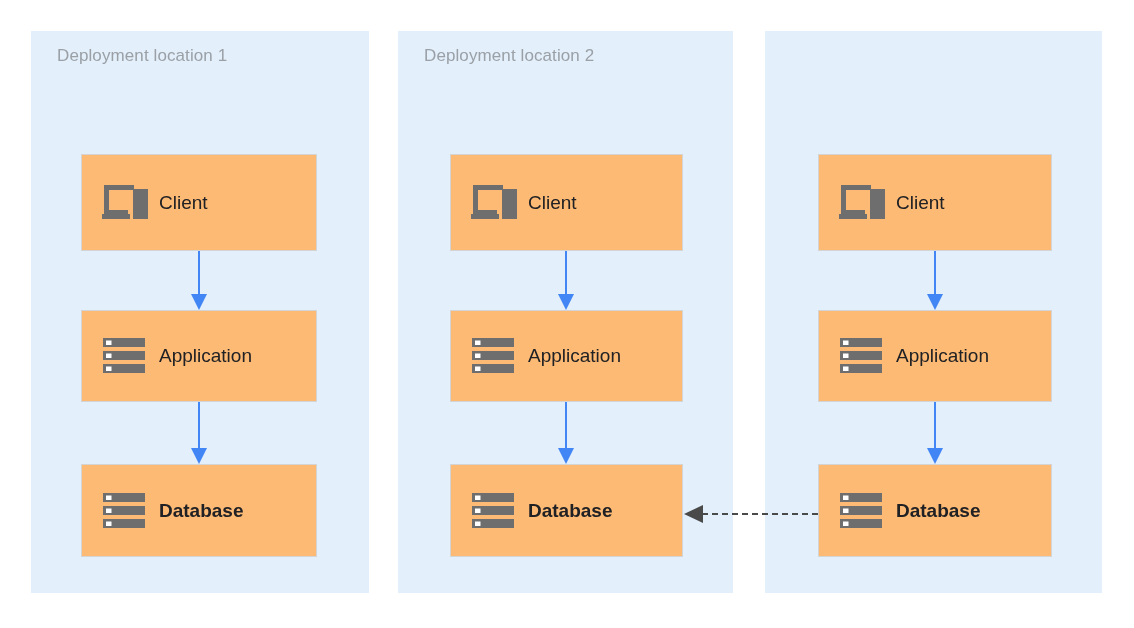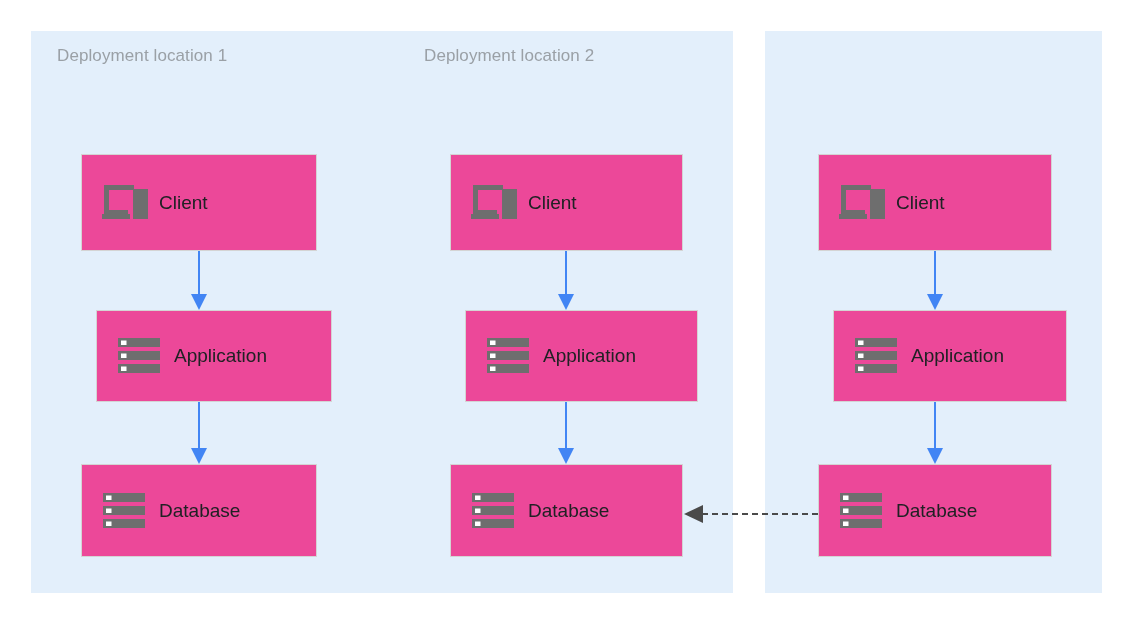--- a/index.html
+++ b/index.html
@@ -20,47 +20,47 @@
     background: #ffffff;
   }
 
   
   .panel {
     position: absolute;
     top: 31px;
     height: 562px;
     background: #e3effb;
   }
-  .panel.p0 { left: 31px;  width: 338px; padding-left: 41px; }
+  .panel.p0 { left: 31px;  width: 338px; }
   .panel.p1 { left: 398px; width: 335px; text-align: center; }
   .panel.p2 { left: 765px; width: 337px; }
 
   .panel-label {
     position: absolute;
     left: 26px;
     top: 15px;
     font-size: 17px;
     color: #9aa0a6;
     letter-spacing: 0.1px;
     white-space: nowrap;
   }
 
   
   .node {
     position: absolute;
-    background: #ec4899;
+    background: #fdba74;
     border: 1px solid #d4d4d4;
     box-sizing: border-box;
     display: flex;
     align-items: center;
   }
   
   .node.row0 { top: 123px; height: 97px; }
-  .node.row1 { top: 279px; height: 92px; margin-left: 15px; }
-  .node.row2 { top: 433px; height: 93px; }
+  .node.row1 { top: 279px; height: 92px; }
+  .node.row2 { top: 433px; height: 93px; font-weight: bold; }
 
   
   .panel.p0 .node { left: 50px; width: 236px; }
   .panel.p1 .node { left: 52px; width: 233px; }
   .panel.p2 .node { left: 53px; width: 234px; }
 
   .node-icon {
     flex: 0 0 auto;
     margin-left: 17px;
     width: 54px;

